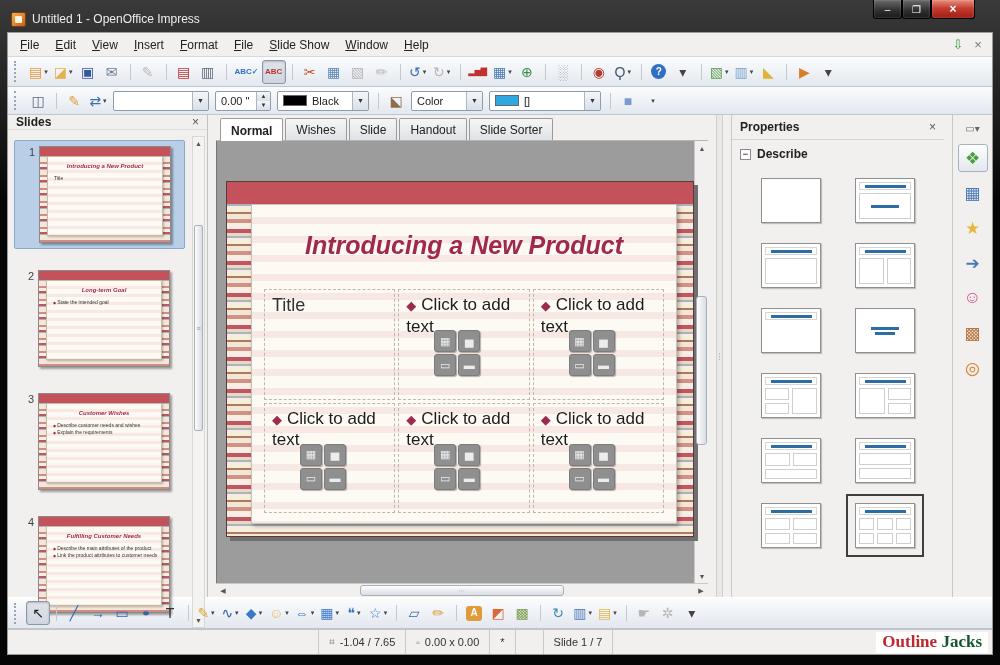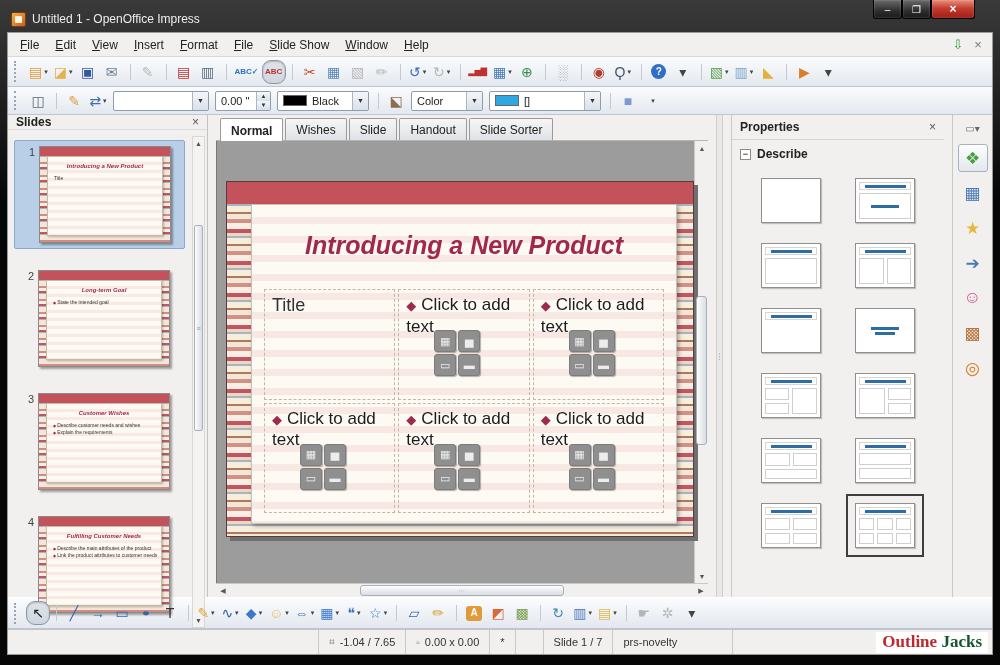--- a/index.html
+++ b/index.html
@@ -28,21 +28,21 @@
   .toolbar { display:flex; align-items:center; background:linear-gradient(180deg,#fbfcfd,#e3e8ef); border-bottom:1px solid #bfc6d1; padding:0 4px; }
   .tb-std { height:30px; }
   .tb-line { height:28px; }
   .tb-draw { height:32px; border-top:1px solid #fff; }
   .grip { width:7px; height:70%; border-left:2px dotted #9aa4b2; margin:0 5px 0 2px; }
   .tbtn { min-width:24px; height:24px; display:flex; align-items:center; justify-content:center; border-radius:3px; border:1px solid transparent; padding:0 2px; position:relative; cursor:default; }
   .tbtn .glyph { font-size:14px; line-height:1; }
   .tbtn .dd { display:none; font-size:7px; color:#444; margin-left:2px; }
   .tbtn.has-dd .dd { display:inline; }
   .tbtn.disabled .glyph { color:#b6b6b6 !important; }
-  .tbtn.pressed { border-color:#8b97a8; background:linear-gradient(180deg,#dfe4ea,#cfd6df); box-shadow:inset 0 1px 2px rgba(0,0,0,.2);border-radius:9px; }
+  .tbtn.pressed { border-color:#8b97a8; background:linear-gradient(180deg,#dfe4ea,#cfd6df); box-shadow:inset 0 1px 2px rgba(0,0,0,.2); }
   .tbtn.sep { margin-left:12px; }
   .tbtn.sep::before { content:""; position:absolute; left:-7px; top:3px; bottom:3px; border-left:1px solid #c3c9d3; }
   .glyph.txtico { font-size:8px; font-weight:bold; letter-spacing:0; }
   .glyph.badge { background:#2f6fc4; color:#fff; width:15px; height:15px; border-radius:50%; font-size:10px; font-weight:bold; display:flex; align-items:center; justify-content:center; }
   .glyph.abox { background:#e09a3a; color:#fff; width:16px; height:15px; border-radius:3px; font-size:10px; font-weight:bold; display:flex; align-items:center; justify-content:center; }
   .glyph.squish { transform:scaleY(.68); }
 
   
   .combo { height:20px; background:#fff; border:1px solid #8e9cad; border-radius:2px; display:flex; align-items:center; margin:0 3px; font-size:11px; }
   .combo .val { padding:0 5px; flex:1; white-space:nowrap; }
@@ -731,18 +731,17 @@
           <span class="segico">⌗</span>
           <span>-1.04 / 7.65</span>
         </span>
       <span class="seg">
           <span class="segico">▫</span>
           <span>0.00 x 0.00</span>
         </span>
       <span class="seg">*</span>
       <span class="seg" style="width:28px"></span>
       <span class="seg">Slide 1 / 7</span>
-      <span class="seg" style="width:120px">prs-novelty</span>
       <span class="seg grow"></span>
       <span class="watermark"><span class="wm1">Outline</span> <span class="wm2">Jacks</span></span>
     </div>
   </div>
 </div>
 
 </body></html>

